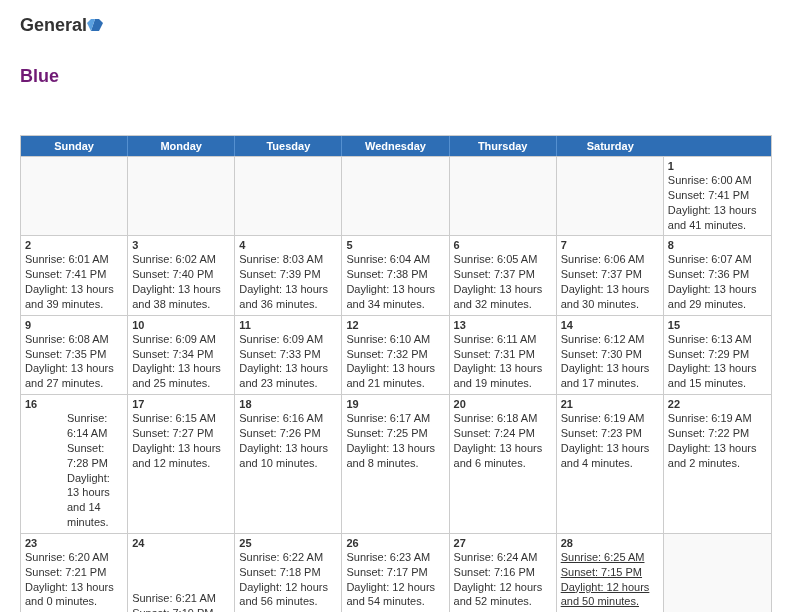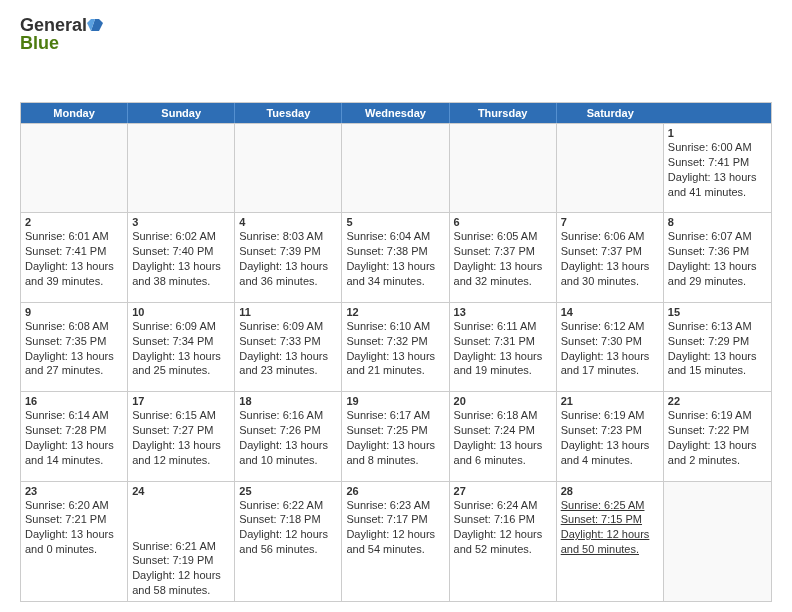--- a/index.html
+++ b/index.html
@@ -31,22 +31,23 @@
     }
     .logo-general {
       font-size: 18px;
       font-weight: bold;
       color: #333;
       line-height: 1;
     }
     .logo-blue {
       font-size: 18px;
       font-weight: bold;
-      color: #4d7c0f;
+      color: #701a75;
       line-height: 1;
+      margin-top: 33px;
     }
     .logo-top-row {
       display: flex;
       align-items: center;
     }
     .title-block {
       text-align: right;
       flex: 1;
     }
     .month-year {
@@ -131,22 +132,22 @@
       <span class="logo-blue">Blue</span>
     </div>
     <div class="title-block">
       <div class="month-year"></div>
       <div class="subtitle"></div>
     </div>
   </div>
 
   <div class="calendar">
     <div class="cal-header">
-    <div class="cal-header-cell">Monday</div>
-        <div class="cal-header-cell">Sunday</div>
+    <div class="cal-header-cell">Sunday</div>
+        <div class="cal-header-cell">Monday</div>
         <div class="cal-header-cell">Tuesday</div>
         <div class="cal-header-cell">Wednesday</div>
         <div class="cal-header-cell">Thursday</div>
         <div class="cal-header-cell">Saturday</div>
       </div>
     <div class="cal-body">
     <div class="cal-row">
           <div class="cal-cell empty"></div>
           <div class="cal-cell empty"></div>
           <div class="cal-cell empty"></div>
@@ -259,21 +260,21 @@
             <span class="day-num">15</span>
             <div class="day-info" style="white-space: pre-line;">Sunrise: 6:13 AM
 Sunset: 7:29 PM
 Daylight: 13 hours
 and 15 minutes.</div>
           </div>
         </div>
         <div class="cal-row">
           <div class="cal-cell">
             <span class="day-num">16</span>
-            <div class="day-info" style="white-space: pre-line;">Sunrise: 6:14 AM
+            <div class="day-info" style="white-space: pre-line; margin-left: 42px;">Sunrise: 6:14 AM
 Sunset: 7:28 PM
 Daylight: 13 hours
 and 14 minutes.</div>
           </div>
           <div class="cal-cell">
             <span class="day-num">17</span>
             <div class="day-info" style="white-space: pre-line;">Sunrise: 6:15 AM
 Sunset: 7:27 PM
 Daylight: 13 hours
 and 12 minutes.</div>

